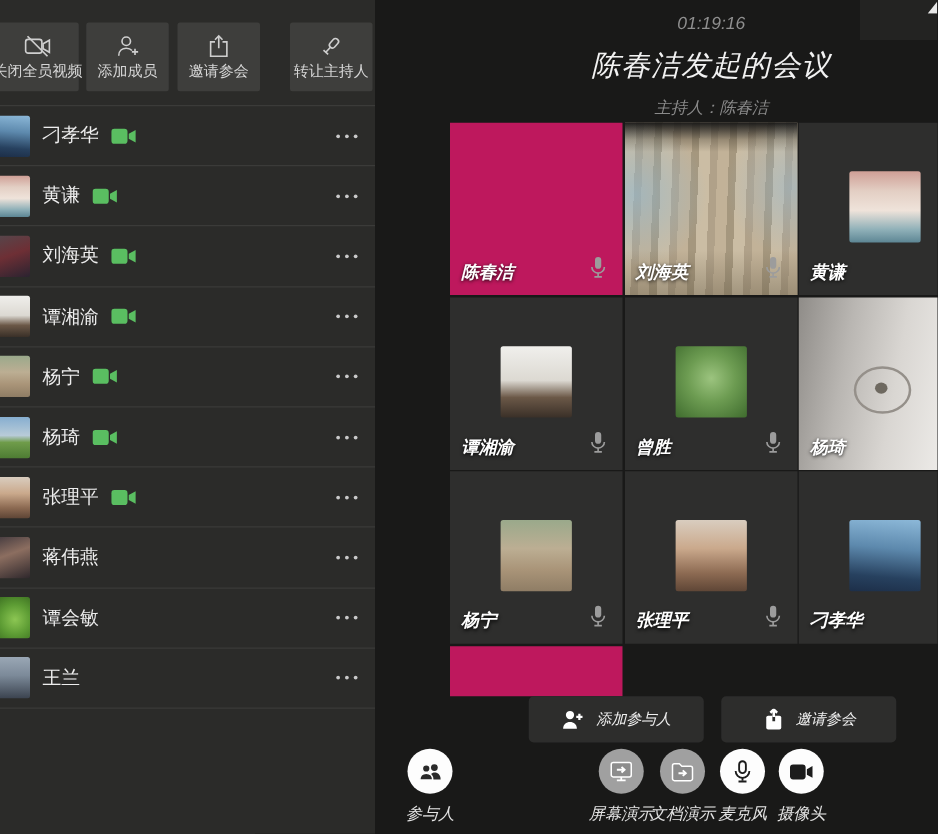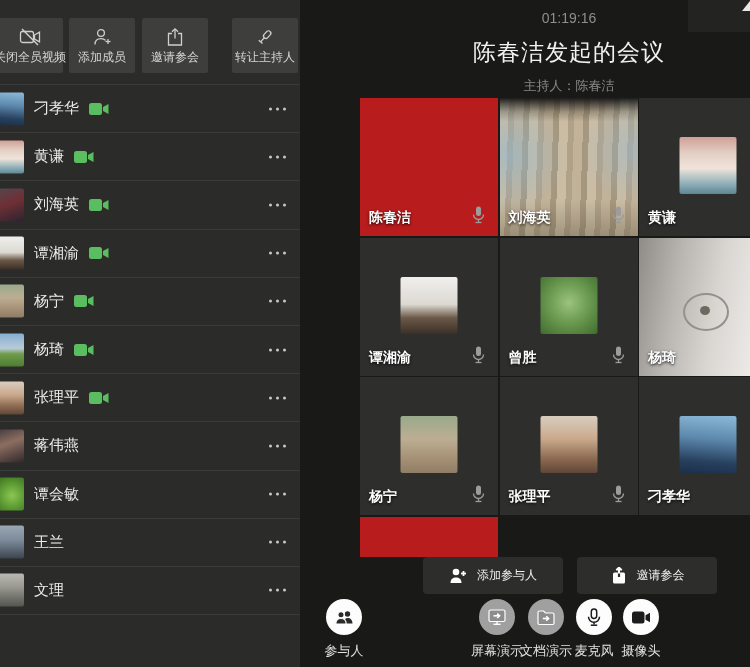--- a/index.html
+++ b/index.html
@@ -23,40 +23,40 @@
   .pavatar { position:absolute; left:0; top:50%; transform:translateY(-50%);
     width:24px; height:33px; border-radius:0 2px 2px 0; }
   .pname { margin-left:34px; font-size:15px; color:#ededed; }
   .pcam { margin-left:10px; display:flex; }
   .more { position:absolute; right:12px; top:50%; transform:translateY(-50%);
     display:flex; gap:4px; padding:6px 2px; cursor:pointer; }
   .more i { width:3px; height:3px; border-radius:50%; background:#c9c9c9; display:block; }
 
   
   .stage { position:absolute; left:300px; top:0; width:450px; height:667px;
-    background:#191918; overflow:hidden; }
+    background:#191918; overflow:hidden;font-style:italic; }
   .corner-panel { position:absolute; right:0; top:0; width:62px; height:32px; background:#232322; }
   .corner-glyph { position:absolute; right:0; top:1px; width:8px; height:10px;
     background:#e8e8e8; clip-path:polygon(100% 0, 100% 100%, 0 100%); }
   .header { position:absolute; left:60px; top:0; width:418px; text-align:center; }
   .timer { margin-top:10px; font-size:14px; color:#8f8f8f; }
   .mtitle { margin-top:11px; font-size:23px; font-weight:500; color:#f2f2f2; letter-spacing:1px; }
   .msub { margin-top:9px; font-size:13px; color:#8a8a8a; }
 
   .grid { position:absolute; left:60px; top:98px; width:420px; height:459px;
     overflow:hidden; display:grid; grid-template-columns:repeat(3,138px);
     grid-auto-rows:138px; gap:1.5px; }
   .tile { position:relative; background:#2e2e2d; overflow:hidden; cursor:pointer; }
   .tile-avatar { position:absolute; left:50%; top:39px; transform:translateX(-50%);
     width:57px; height:57px; border-radius:2px; }
   .tile-name { position:absolute; left:9px; bottom:9px; font-size:14px; font-weight:700;
     color:#fff; text-shadow:0 1px 3px rgba(0,0,0,.9); }
   .tile-mic { position:absolute; right:13px; bottom:8px; }
 
-  .viz-black { background:#b91c1c; }
+  .viz-black { background:#be185d; }
   .viz-curtain { background:
     radial-gradient(circle at 6% 42%, rgba(145,185,210,.6), transparent 38%),
     radial-gradient(circle at 97% 38%, rgba(150,185,210,.5), transparent 34%),
     linear-gradient(180deg, rgba(22,22,22,.96) 0%, rgba(70,62,48,.35) 10%, rgba(0,0,0,0) 17%),
     linear-gradient(0deg, rgba(85,75,55,.35) 0%, rgba(0,0,0,0) 26%),
     repeating-linear-gradient(92deg,#cbbda4 0 9px,#b0a189 9px 15px,#c2b298 15px 24px,#a5977e 24px 30px); }
   .viz-ceiling { background:linear-gradient(100deg,#8f8c88 0%,#b9b6b2 28%,#d9d6d2 55%,#edebe8 85%,#f1efec 100%); }
   .viz-ceiling::after { content:""; position:absolute; left:32%; top:40%;
     width:42px; height:34px; border:2px solid #95908a; border-radius:50%; }
   .viz-ceiling::before { content:""; position:absolute; left:calc(32% + 17px); top:calc(40% + 13px);
@@ -266,30 +266,20 @@
       <li class="prow">
         <span class="pavatar av-tower"></span>
         <span class="pname">王兰</span>
 
         <span class="more">
           <i></i>
           <i></i>
           <i></i>
         </span>
       </li>
-      <li class="prow">
-        <span class="pavatar av-street"></span>
-        <span class="pname">文理</span>
-
-        <span class="more">
-          <i></i>
-          <i></i>
-          <i></i>
-        </span>
-      </li>
   </ul>
 </aside>
 
 <main class="stage">
   <div class="corner-panel"></div>
   <div class="corner-glyph"></div>
 
   <div class="header">
     <div class="timer">01:19:16</div>
     <div class="mtitle">陈春洁发起的会议</div>

